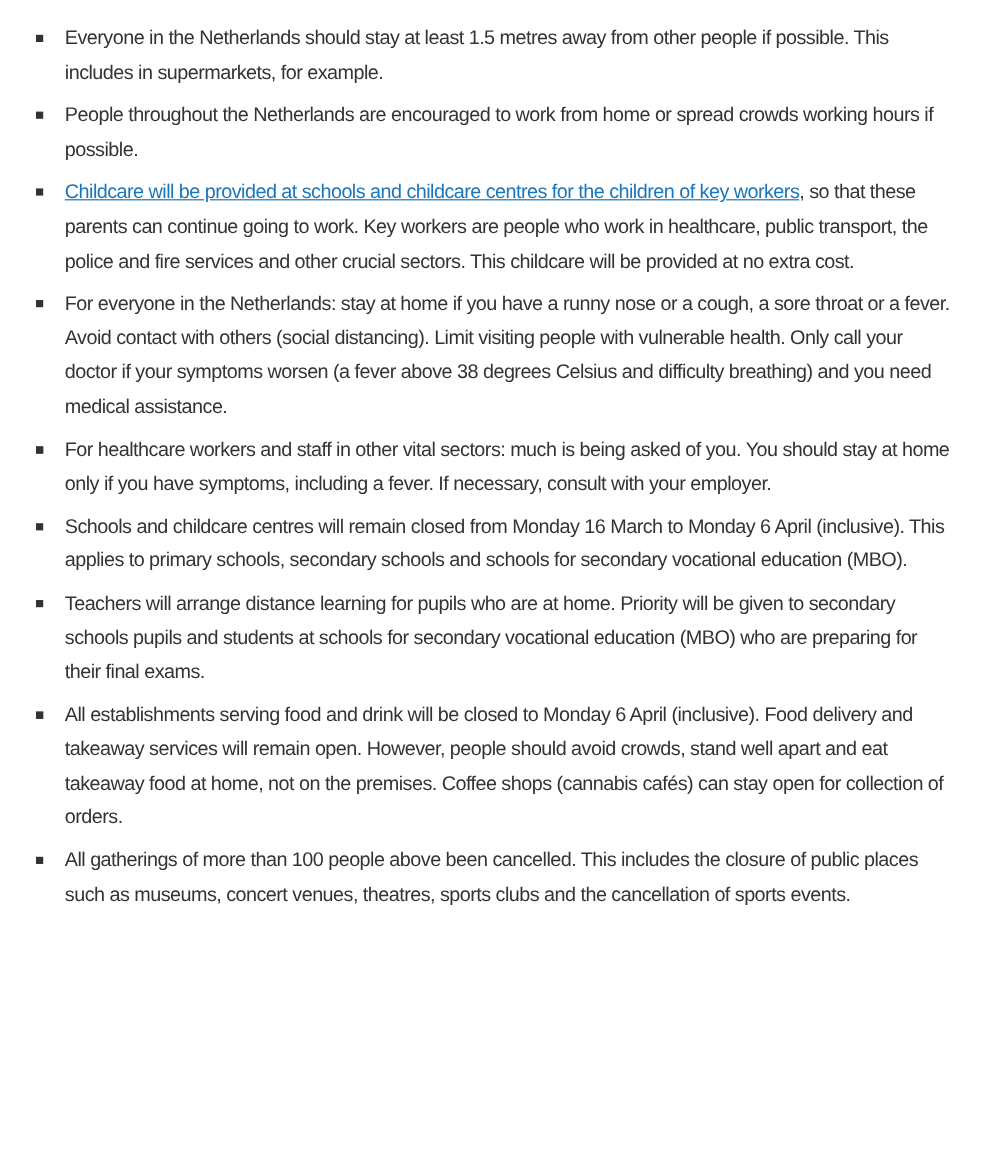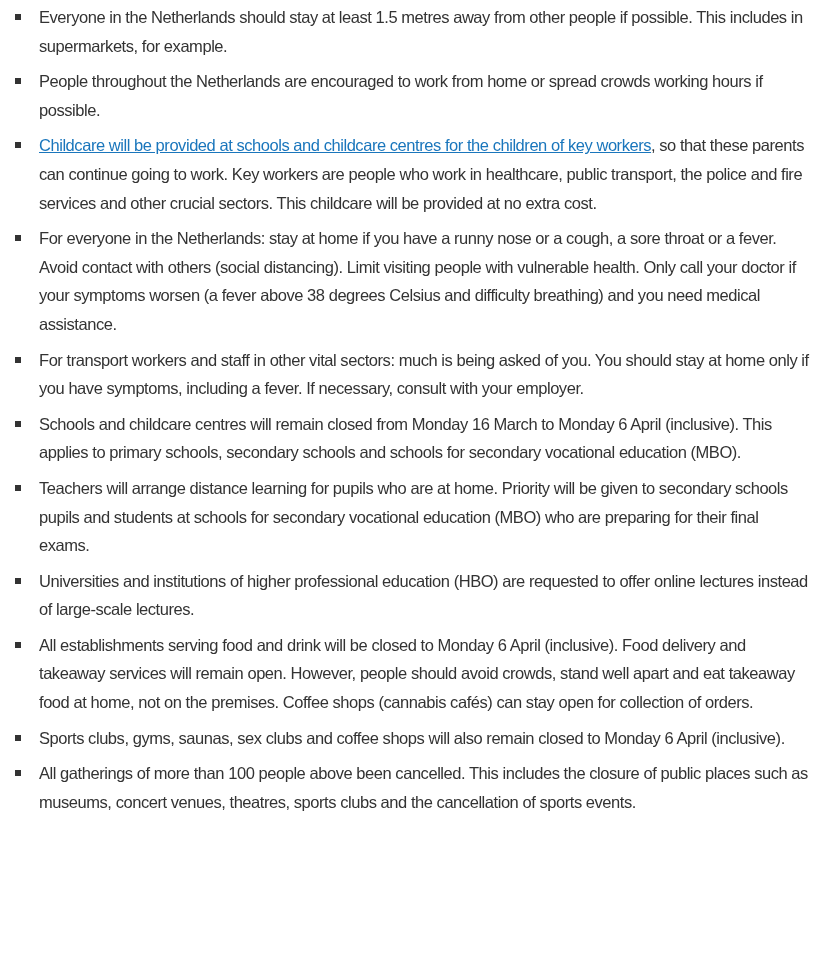--- a/index.html
+++ b/index.html
@@ -6,21 +6,21 @@
   body {
     width: 824px;
     height: 959px;
     overflow: hidden;
     background: #ffffff;
     font-family: "Liberation Sans", sans-serif;
     color: #333333;
   }
   ul.measures-list {
     list-style: none;
-    margin: 0;
+    margin: 15px;
     padding: 3px 14px 0 14px;
   }
   li.measure-item {
     position: relative;
     padding-left: 25px;
     margin-bottom: 7px;
     font-size: 16.5px;
     line-height: 28.6px;
     letter-spacing: -0.45px;
   }
@@ -64,47 +64,42 @@
       <span class="bullet"></span>
       <span>For everyone in the Netherlands: stay at home if you have a runny nose or a cough, a sore throat or a fever. Avoid contact with others (social distancing). Limit visiting people with vulnerable health. Only call your doctor if your symptoms worsen (a fever above 38 degrees Celsius and difficulty breathing) and you need medical assistance.</span>
     </li>
 
     <li class="measure-item">
       <span class="bullet"></span>
     </li>
 
     <li class="measure-item">
       <span class="bullet"></span>
-      <span>For transport workers and staff in other vital sectors: much is being asked of you. You should stay at home only if you have symptoms, including a fever. If necessary, consult with your employer.</span>
+      <span>For healthcare workers and staff in other vital sectors: much is being asked of you. You should stay at home only if you have symptoms, including a fever. If necessary, consult with your employer.</span>
     </li>
 
     <li class="measure-item">
       <span class="bullet"></span>
       <span>Schools and childcare centres will remain closed from Monday 16 March to Monday 6 April (inclusive). This applies to primary schools, secondary schools and schools for secondary vocational education (MBO).</span>
     </li>
 
     <li class="measure-item">
       <span class="bullet"></span>
       <span>Teachers will arrange distance learning for pupils who are at home. Priority will be given to secondary schools pupils and students at schools for secondary vocational education (MBO) who are preparing for their final exams.</span>
     </li>
 
     <li class="measure-item">
       <span class="bullet"></span>
-      <span>Universities and institutions of higher professional education (HBO) are requested to offer online lectures instead of large-scale lectures.</span>
     </li>
 
     <li class="measure-item">
       <span class="bullet"></span>
       <span>All establishments serving food and drink will be closed to Monday 6 April (inclusive). Food delivery and takeaway services will remain open. However, people should avoid crowds, stand well apart and eat takeaway food at home, not on the premises. Coffee shops (cannabis cafés) can stay open for collection of orders.</span>
     </li>
 
-    <li class="measure-item">
-      <span class="bullet"></span>
-      <span>Sports clubs, gyms, saunas, sex clubs and coffee shops will also remain closed to Monday 6 April (inclusive).</span>
-    </li>
 
     <li class="measure-item">
       <span class="bullet"></span>
       <span>All gatherings of more than 100 people above been cancelled. This includes the closure of public places such as museums, concert venues, theatres, sports clubs and the cancellation of sports events.</span>
     </li>
 
   </ul>
 </div>
 
 </body></html>

